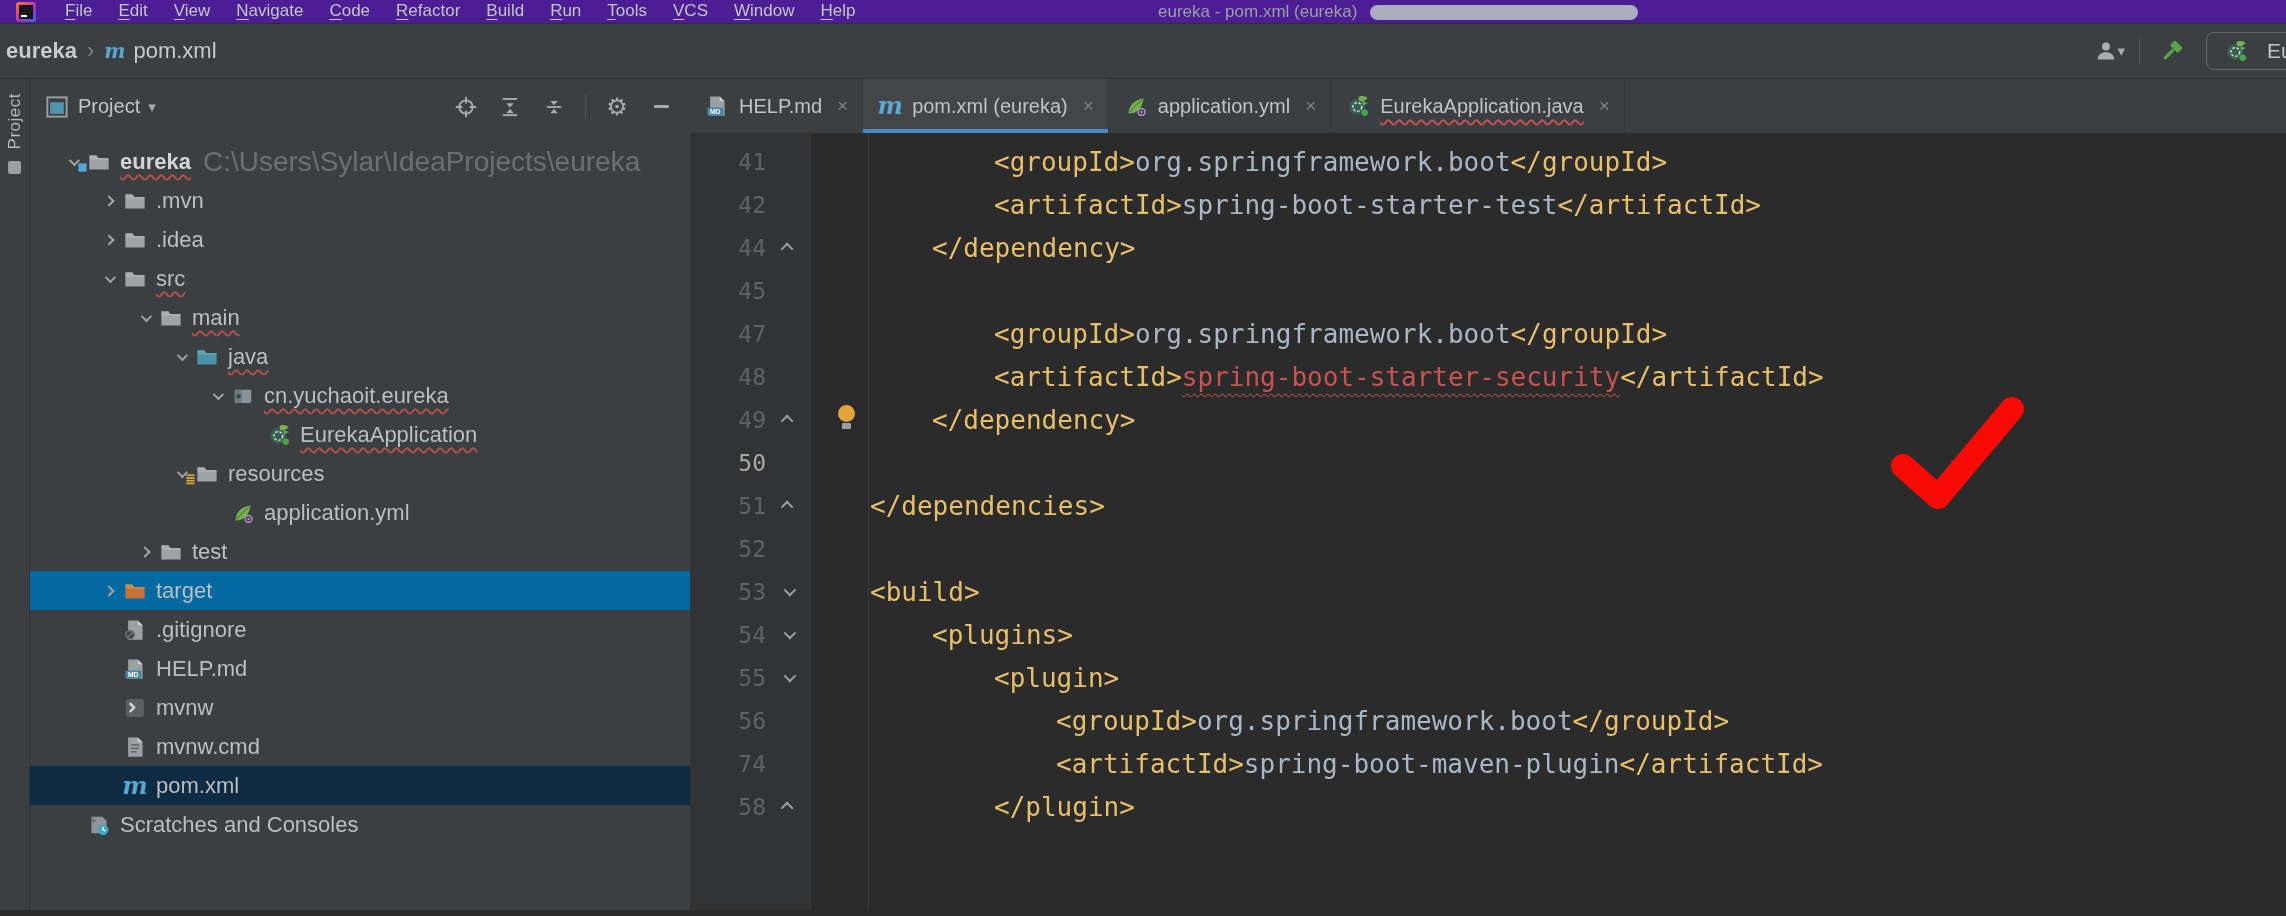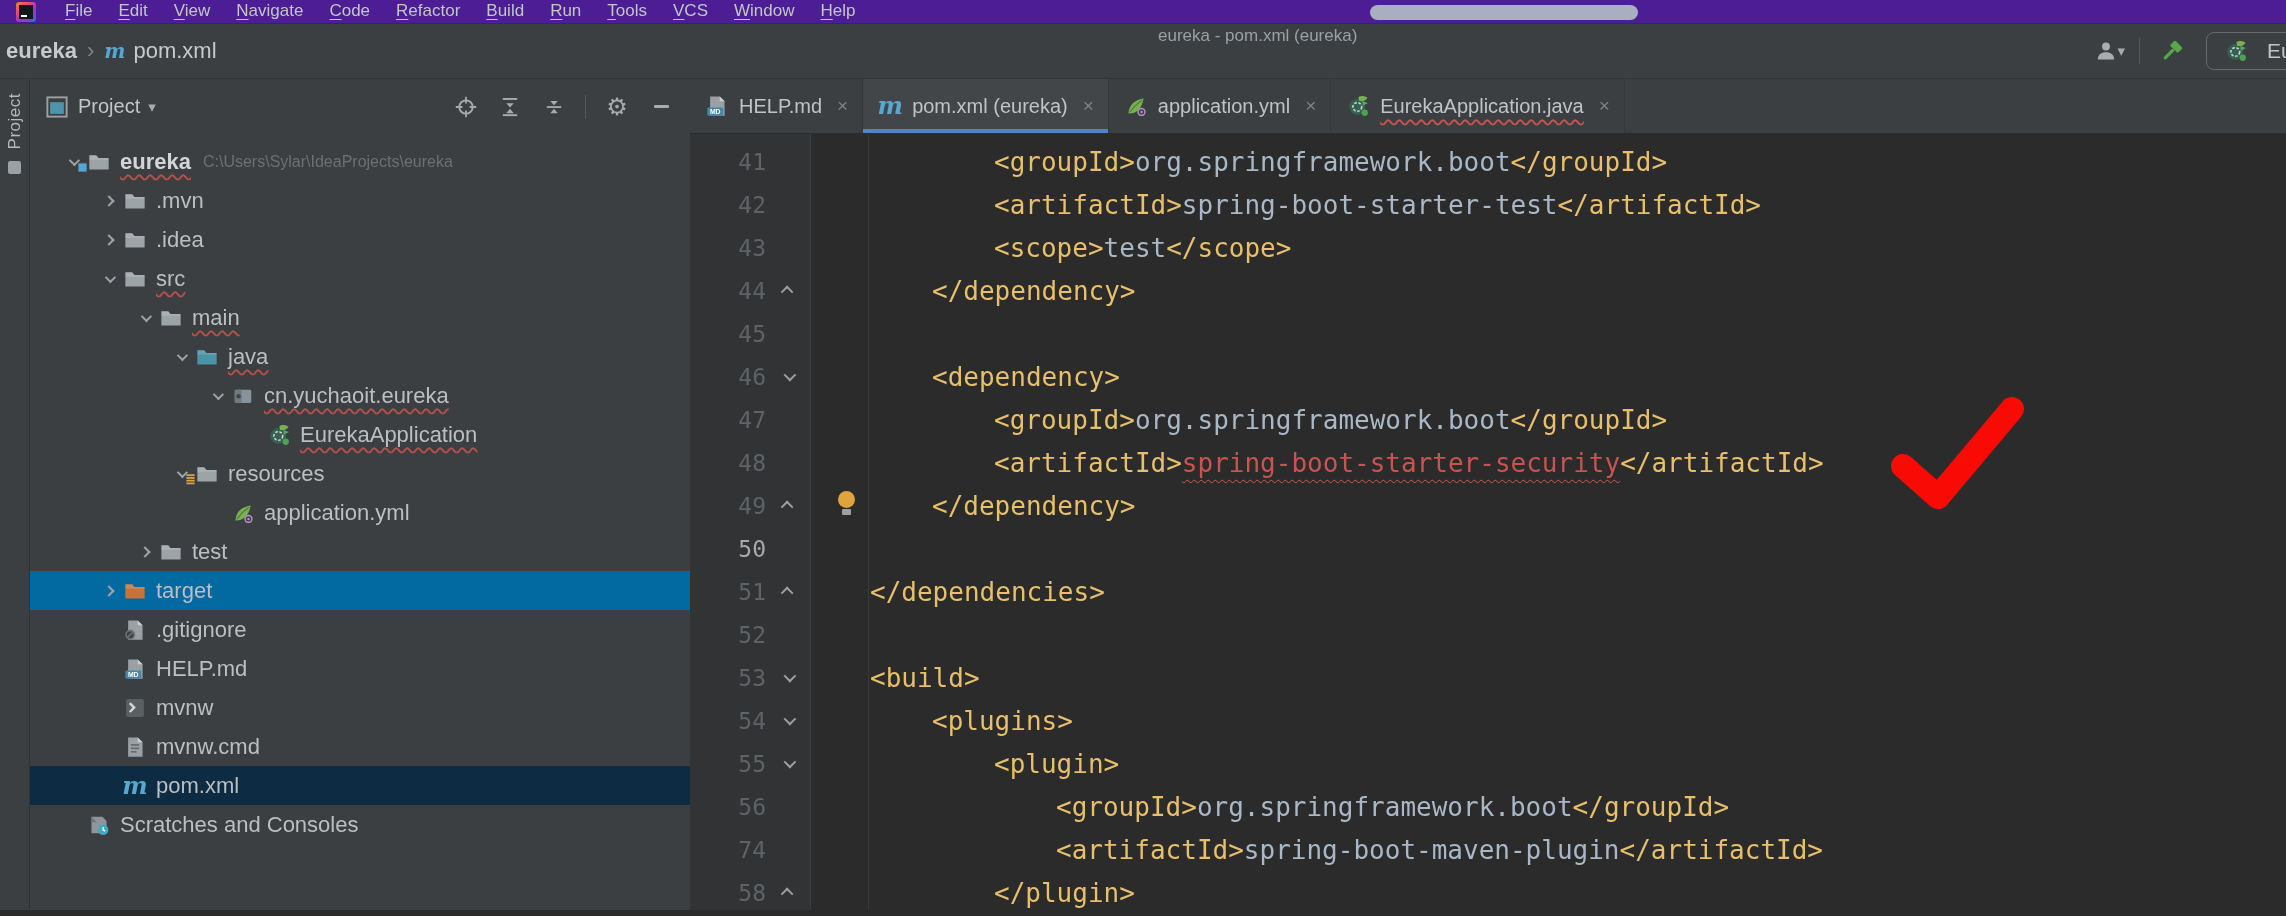--- a/index.html
+++ b/index.html
@@ -8,21 +8,21 @@
   #app { position:relative; width:2286px; height:916px; overflow:hidden; background:#2b2b2b; color:#bbbec0; }
 
   
   .menubar { height:24px; background:#4c1d95; display:flex; align-items:center; padding-left:14px; border-bottom:1px solid #2e3133; position:relative; }
   .logo { width:20px; height:20px; border-radius:3px; margin:0 16px 0 2px;
           background:linear-gradient(140deg,#fc801d 0%,#e0418e 38%,#9b35c8 60%,#2d6ce0 100%); position:relative; flex:none;}
   .logo::after{ content:""; position:absolute; inset:3px; background:#15181a; }
   .logo::before{ content:""; position:absolute; left:5px; bottom:5px; width:6px; height:2px; background:#fff; z-index:1; }
   .menu-item { padding:0 13px; font-size:17px; color:#c3c6c8; height:30px; line-height:28px; cursor:default; }
   .mn-u { text-decoration:underline; text-underline-offset:3px; }
-  .win-title { position:absolute; left:1158px; top:2px; font-size:17px; color:#9aa0a5; white-space:nowrap;margin-top:24px; }
+  .win-title { position:absolute; left:1158px; top:2px; font-size:17px; color:#9aa0a5; white-space:nowrap; }
   .title-pill { position:absolute; left:1370px; top:5px; width:268px; height:15px; border-radius:8px; background:#aeb6c2; opacity:.95; }
 
   
   .navbar { height:55px; background:#3c3f41; display:flex; align-items:center; padding-left:6px; border-bottom:1px solid #313536; }
   .crumb { font-size:22px; color:#c7cacc; }
   .crumb.project-name { font-weight:bold; }
   .crumb-sep { color:#7d8285; font-size:22px; margin:0 10px; }
   .maven-m { font-family:"DejaVu Serif", serif; font-style:italic; font-weight:bold; color:#58a7cf; font-size:1.25em; line-height:1; }
   .crumb-file { margin-left:8px; }
   .nav-right { margin-left:auto; display:flex; align-items:center; }
@@ -58,21 +58,21 @@
   .tree-row.highlighted { background:#0369a1; }
   .chev { width:26px; height:39px; flex:none; display:flex; align-items:center; justify-content:center; }
   .chev i { width:8px; height:8px; border-right:2px solid #9fa3a6; border-bottom:2px solid #9fa3a6; display:block; }
   .chev.collapsed i { transform:rotate(-45deg); }
   .chev.expanded i { transform:rotate(45deg) translateY(-2px); }
   .ticon { width:26px; height:26px; flex:none; margin-right:8px; display:flex; align-items:center; justify-content:center; }
   .ticon svg { width:22px; height:22px; }
   .ticon .maven-m { font-size:24px; }
   .tlabel.squiggle { text-decoration:underline wavy #b5504b; text-decoration-thickness:1.5px; text-underline-offset:5px; }
   .tree-row.root .tlabel { font-weight:bold; color:#d3d6d8; }
-  .tpath { color:#6c7073; margin-left:12px; font-size:16px; }
+  .tpath { color:#6c7073; margin-left:12px; font-size:28px; }
 
   
   .editor { flex:1; display:flex; flex-direction:column; background:#2b2b2b; position:relative; overflow:hidden; }
   .tabbar { height:55px; background:#3c3f41; display:flex; border-bottom:1px solid #2a2d2e; flex:none; }
   .tab { display:flex; align-items:center; gap:9px; padding:0 14px; font-size:20px; color:#bfc3c5; border-right:1px solid #353839; position:relative; cursor:default; }
   .tab.active { background:#424649; }
   .tab.active::after { content:""; position:absolute; left:0; right:0; bottom:0; height:4px; background:#4a88c7; }
   .tab .ticon { margin-right:0; }
   .tab.error .tab-label { text-decoration:underline wavy #c75450; text-decoration-thickness:1.5px; text-underline-offset:6px; }
   .tab-close { color:#7d8285; font-size:19px; margin-left:6px; }
@@ -509,42 +509,30 @@
     <span class="lnum">41</span>
     <span class="gmark nomark"></span>
     <span class="code-content" style="padding-left: 184px;"><span class="sg-tag">&lt;groupId&gt;</span><span class="sg-plain">org.springframework.boot</span><span class="sg-tag">&lt;/groupId&gt;</span></span>
   </div>
           <div class="code-row">
     <span class="lnum">42</span>
     <span class="gmark nomark"></span>
     <span class="code-content" style="padding-left: 184px;"><span class="sg-tag">&lt;artifactId&gt;</span><span class="sg-plain">spring-boot-starter-test</span><span class="sg-tag">&lt;/artifactId&gt;</span></span>
   </div>
           <div class="code-row">
-    <span class="lnum">43</span>
-    <span class="gmark nomark"></span>
-    <span class="code-content" style="padding-left: 184px;"><span class="sg-tag">&lt;scope&gt;</span><span class="sg-plain">test</span><span class="sg-tag">&lt;/scope&gt;</span></span>
-  </div>
-          <div class="code-row">
     <span class="lnum">44</span>
     <span class="gmark close">
               <i></i>
             </span>
     <span class="code-content" style="padding-left: 122px;"><span class="sg-tag">&lt;/dependency&gt;</span></span>
   </div>
           <div class="code-row">
     <span class="lnum">45</span>
     <span class="gmark nomark"></span>
     <span class="code-content" style="padding-left: 60px;"></span>
-  </div>
-          <div class="code-row">
-    <span class="lnum">46</span>
-    <span class="gmark open">
-              <i></i>
-            </span>
-    <span class="code-content" style="padding-left: 122px;"><span class="sg-tag">&lt;dependency&gt;</span></span>
   </div>
           <div class="code-row">
     <span class="lnum">47</span>
     <span class="gmark nomark"></span>
     <span class="code-content" style="padding-left: 184px;"><span class="sg-tag">&lt;groupId&gt;</span><span class="sg-plain">org.springframework.boot</span><span class="sg-tag">&lt;/groupId&gt;</span></span>
   </div>
           <div class="code-row">
     <span class="lnum">48</span>
     <span class="gmark nomark"></span>
     <span class="code-content" style="padding-left: 184px;"><span class="sg-tag">&lt;artifactId&gt;</span><span class="sg-error">spring-boot-starter-security</span><span class="sg-tag">&lt;/artifactId&gt;</span></span>

